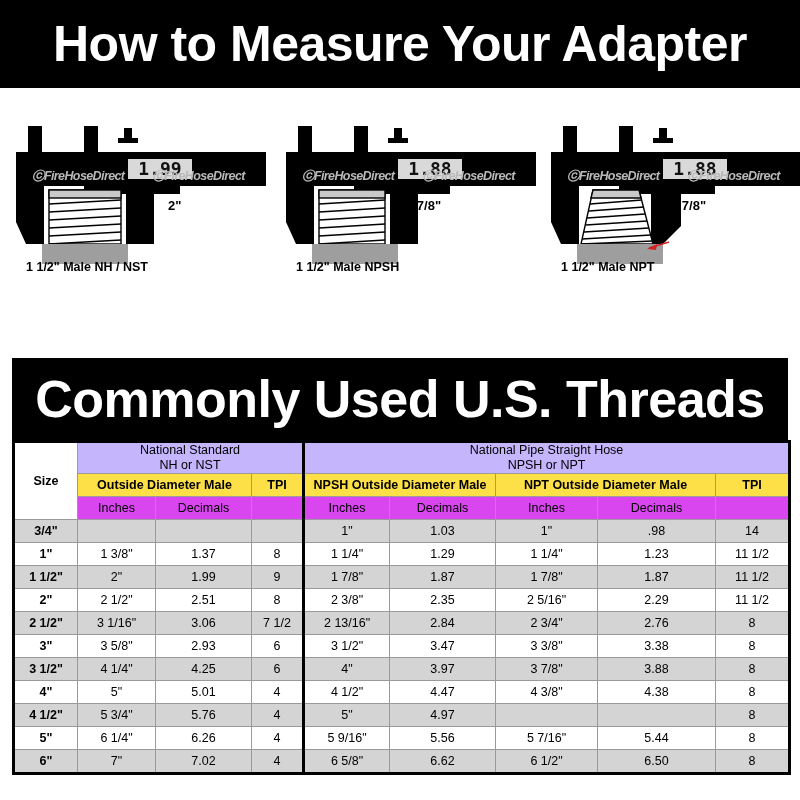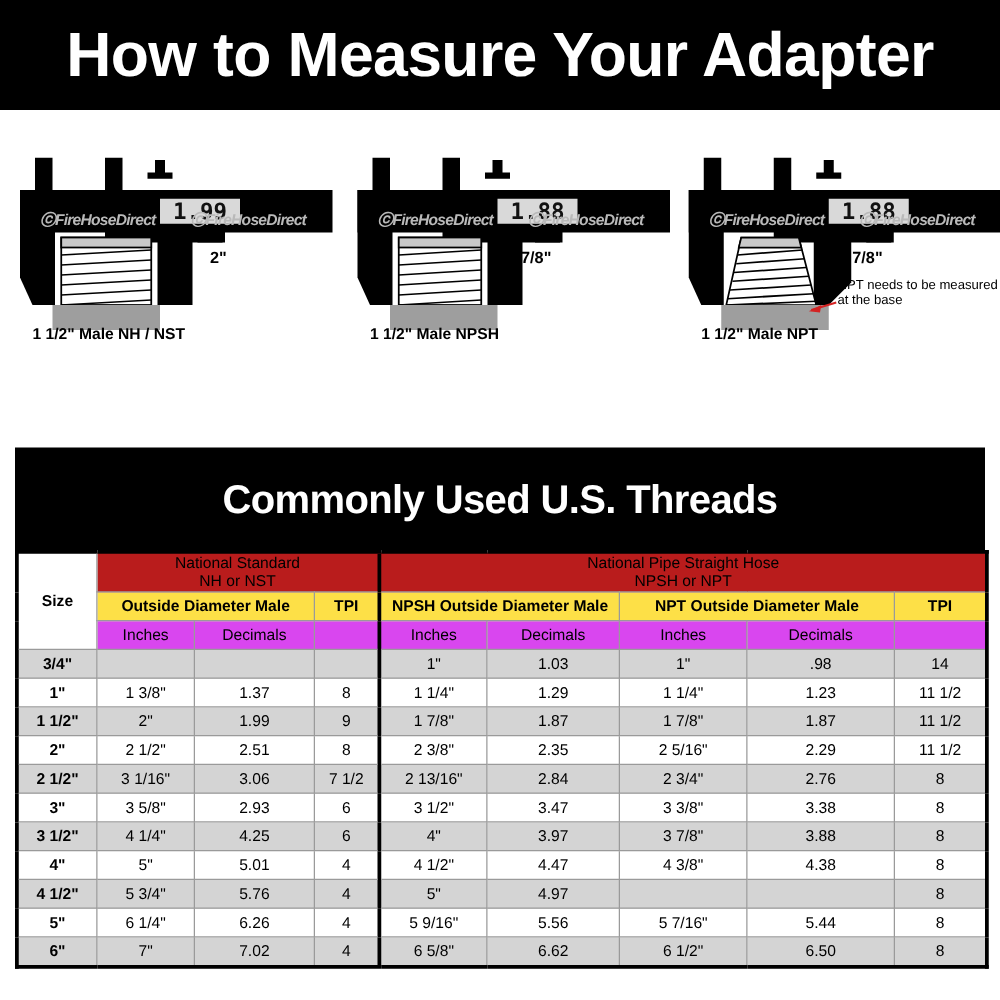--- a/index.html
+++ b/index.html
@@ -12,21 +12,21 @@
 
   
   .banner{
     background:#000000;color:#ffffff;
     display:flex;align-items:center;justify-content:center;
     font-weight:bold;letter-spacing:-0.5px;
   }
   #title-banner{position:absolute;left:0;top:0;width:800px;height:88px;}
   #title-banner .banner-text{font-size:50px;}
   #threads-banner{position:absolute;left:12px;top:358px;width:776px;height:82px;}
-  #threads-banner .banner-text{font-size:32px;}
+  #threads-banner .banner-text{font-size:52px;}
 
   
   #diagram-row{position:absolute;left:0;top:88px;width:800px;height:270px;background:#fff;}
   .caliper-block{position:absolute;top:0;width:265px;height:270px;}
   #caliper-nh{left:8px;}
   #caliper-npsh{left:278px;}
   #caliper-npt{left:543px;}
   .caliper-svg{position:absolute;left:0;top:38px;}
   .caliper-label{
     position:absolute;left:18px;top:172px;
@@ -74,21 +74,21 @@
     border:1px solid #9a9a9a;
     text-align:center;vertical-align:middle;
     font-size:12.5px;color:#000;padding:0;
     height:22px;
   }
   #threads-table .outer-l{border-left:3px solid #000;text-align:center;}
   #threads-table .outer-r{border-right:3px solid #000;margin-top:48px;}
   #threads-table .outer-t{border-top:3px solid #000;}
   #threads-table .outer-b{border-bottom:3px solid #000;}
   #threads-table .grp-sep{border-left:3px solid #000;}
-  .hdr{background:#b91c1c;font-weight:normal;font-size:13px;line-height:15px;}
+  .hdr{background:#c4b5fd;font-weight:normal;font-size:13px;line-height:15px;}
   .hdr-size{background:#ffffff;font-weight:bold;font-size:13px;}
   .hdr-sub{background:#fde047;font-weight:bold;font-size:12.5px;}
   .hdr-unit{background:#d946ef;font-weight:normal;font-size:12.5px;}
   .row-alt td{background:#d4d4d4;}
   .row-norm td{background:#ffffff;}
   td.size-cell{font-weight:bold;}
 </style>
 </head>
 <body>
 
@@ -206,21 +206,20 @@
         </g>
         <rect x="34" y="118" width="86" height="20" fill="#9e9e9e"></rect>
 
         <g>
           <line x1="126" y1="116" x2="106" y2="122" stroke="#d42222" stroke-width="1.6"></line>
           <path d="M104 123 L114 118 L113 124 Z" fill="#d42222"></path>
         </g>
       </svg>
       <div class="wm-strip"><span>ⓒFireHoseDirect</span><span>ⓒFireHoseDirect</span><span>ⓒFireHoseDirect</span></div>
       <div class="dim-label" id="dim-npt">1 7/8"</div>
-      <div class="npt-note">NPT needs to be measured at the base</div>
       <div class="caliper-label">1 1/2" Male NPT</div>
     </div>
   </div>
 
   <div id="threads-banner" class="banner">
     <div class="banner-text">Commonly Used U.S. Threads</div>
   </div>
 
   <table id="threads-table">
     <colgroup>

